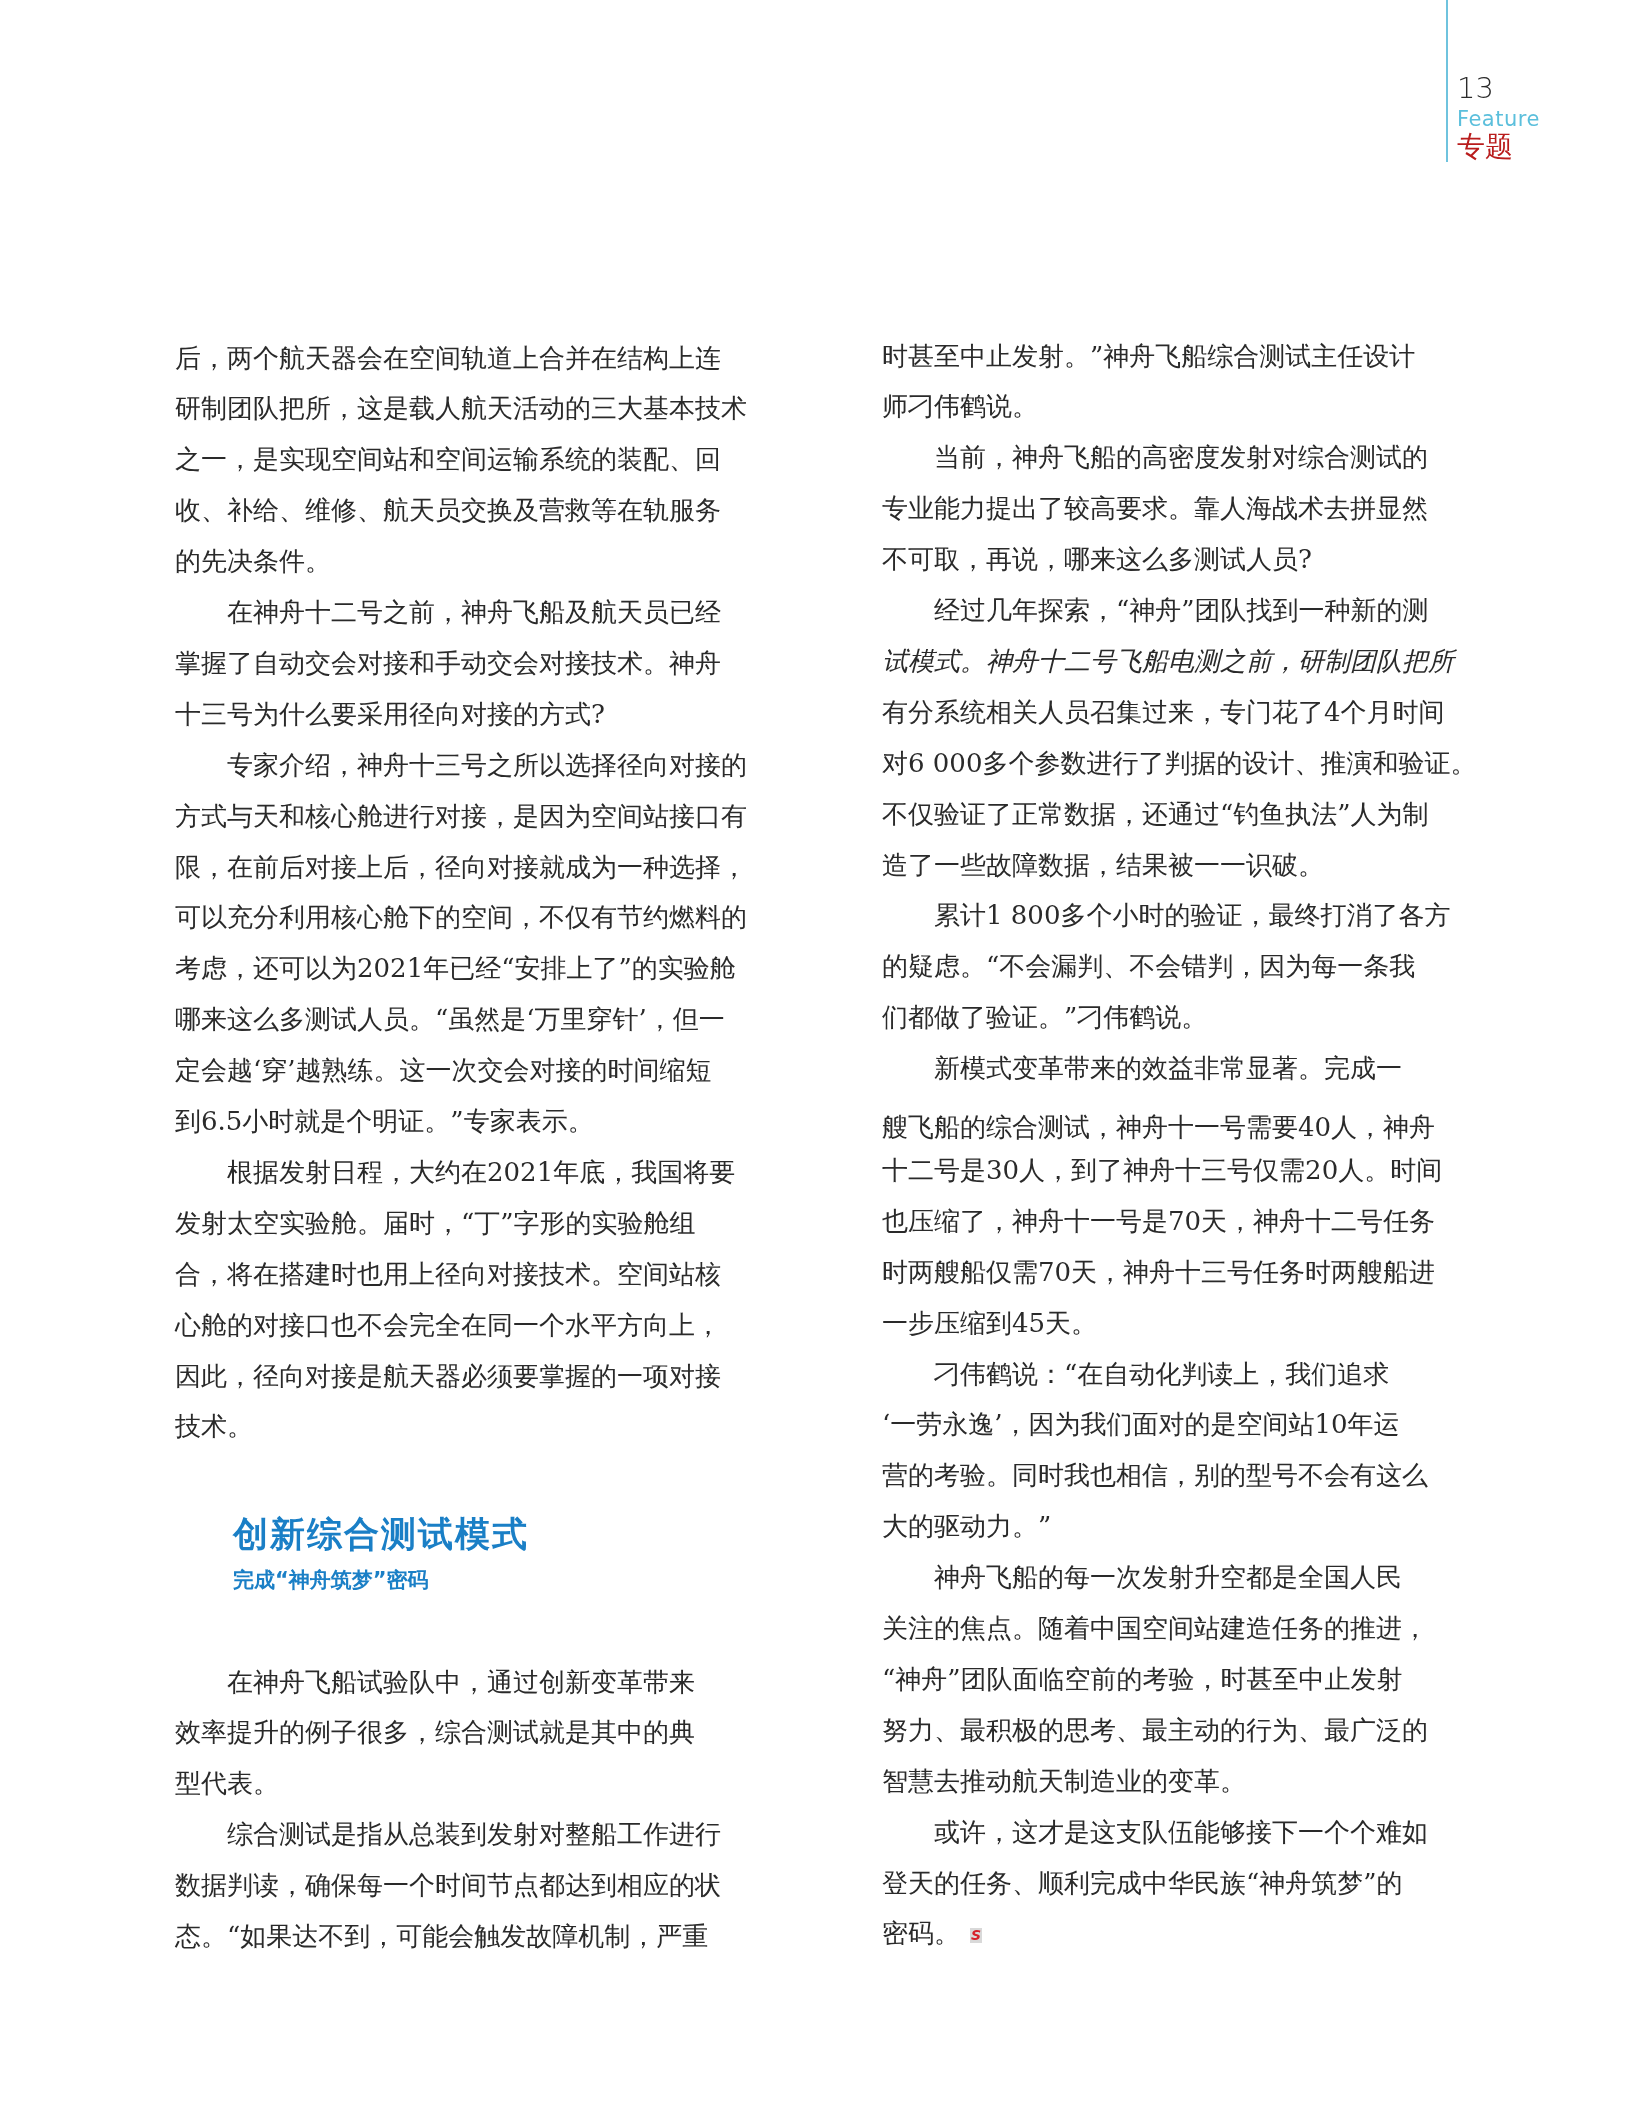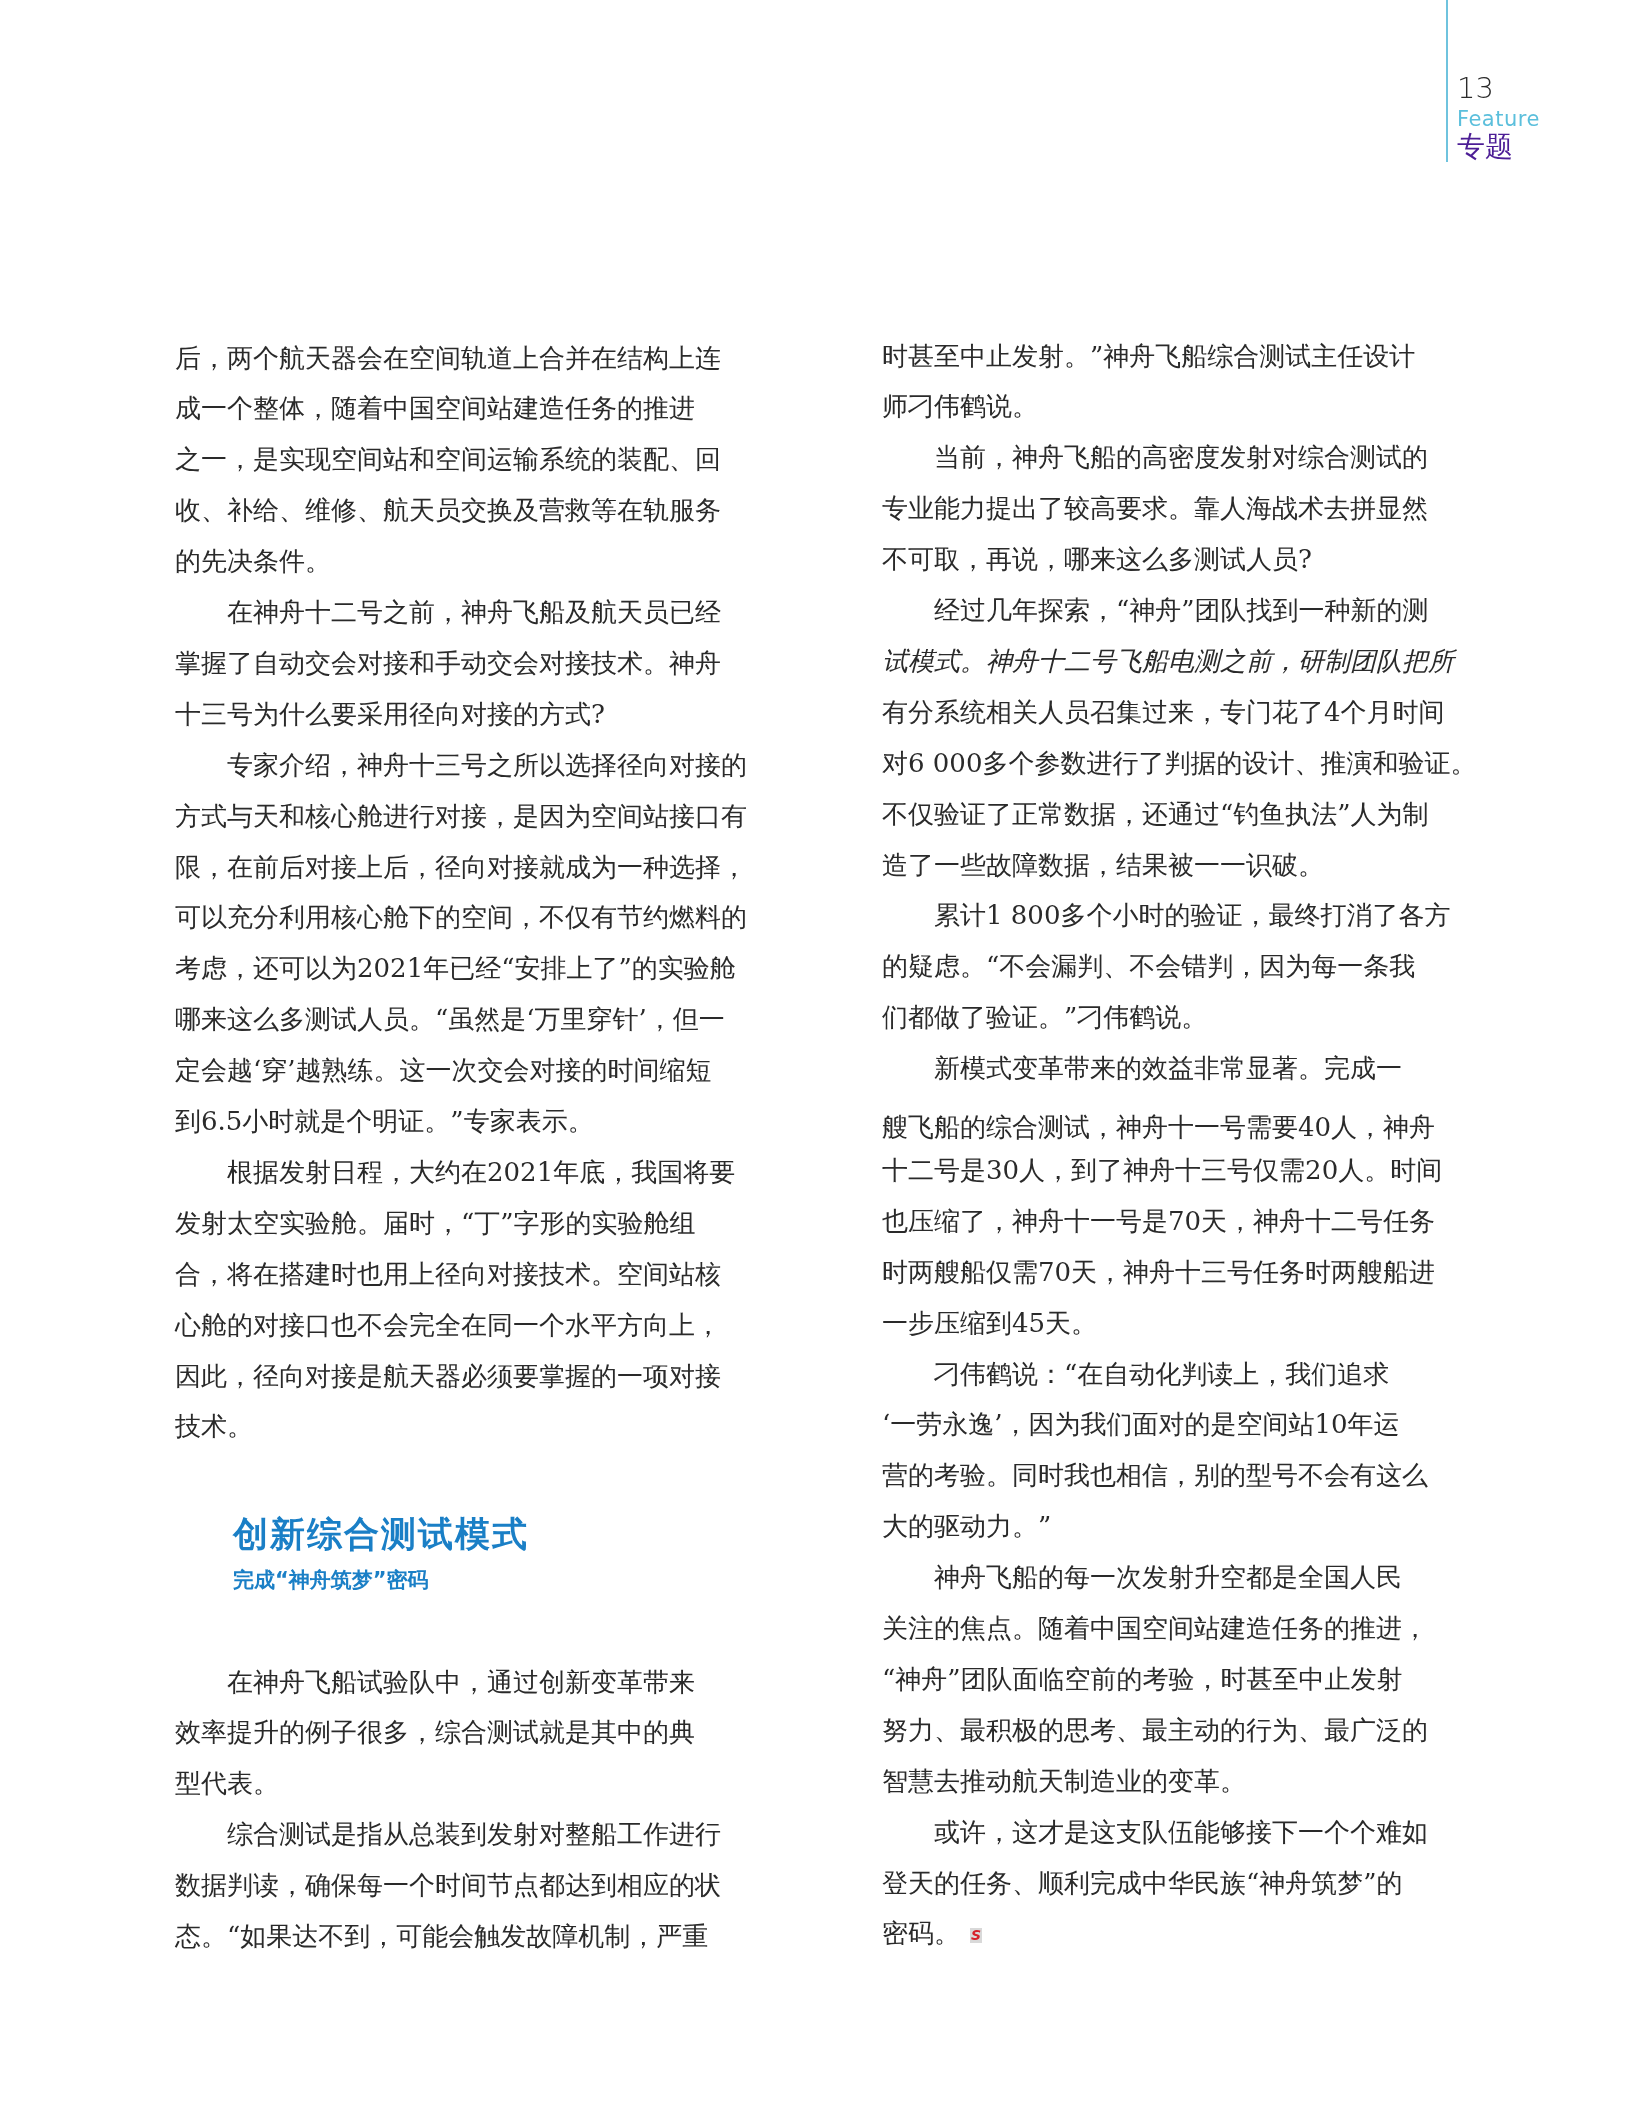--- a/index.html
+++ b/index.html
@@ -4,21 +4,21 @@
 <style>
   html, body { margin: 0; padding: 0; background: #ffffff; }
   body { width: 1625px; height: 2101px; position: relative; overflow: hidden;
          font-family: "DejaVu Serif", "Liberation Serif", serif; color: #2a2a2a; }
   .folio-rule { position: absolute; left: 1446px; top: 0; width: 2px; height: 162px; background: #6fc3de; }
   .folio-num { position: absolute; left: 1457px; top: 70px; font-family: "DejaVu Sans", "Liberation Sans", sans-serif;
                font-size: 29px; line-height: 36px; color: #2b2b2b; font-weight: 300; }
   .folio-en { position: absolute; left: 1457px; top: 106px; font-family: "DejaVu Sans", "Liberation Sans", sans-serif;
               font-size: 21px; line-height: 26px; color: #5bbfdc; letter-spacing: 0.5px; }
   .folio-cn { position: absolute; left: 1457px; top: 130px; font-family: "DejaVu Sans", "Liberation Sans", sans-serif;
-              font-size: 28px; line-height: 34px; color: #4c1d95; }
+              font-size: 28px; line-height: 34px; color: #b91c1c; }
   .column { position: absolute; width: 604px; }
   .col-left { left: 175px; }
   .col-right { left: 882px; }
   .line { position: absolute; left: 0; height: 50.9px; line-height: 50.9px; font-size: 26px;
           white-space: nowrap; letter-spacing: 0px; color: #2a2a2a; }
   .line.indent { padding-left: 52px; }
   .section-heading { position: absolute; left: 233px; top: 1512px; font-family: "DejaVu Sans", "Liberation Sans", sans-serif;
                      font-weight: bold; font-size: 35px; line-height: 44px; color: #1a7fc6; letter-spacing: 2px; white-space: nowrap; }
   .section-sub { position: absolute; left: 233px; top: 1562px; font-family: "DejaVu Sans", "Liberation Sans", sans-serif;
                  font-weight: bold; font-size: 21px; line-height: 36px; color: #1a7fc6; white-space: nowrap; }
@@ -29,21 +29,21 @@
 </head>
 <body>
 
 <div class="folio-rule"></div>
 <div class="folio-num">13</div>
 <div class="folio-en">Feature</div>
 <div class="folio-cn">专题</div>
 
 <div class="column col-left" id="col-left" style="top: 0px;">
     <div class="line" style="top: 332.5px;"><span>后，两个航天器会在空间轨道上合并在结构上连</span></div>
-    <div class="line" style="top: 383.4px;"><span>成一个整体，随着中国空间站建造任务的推进</span></div>
+    <div class="line" style="top: 383.4px;"><span>研制团队把所，这是载人航天活动的三大基本技术</span></div>
     <div class="line" style="top: 434.3px;"><span>之一，是实现空间站和空间运输系统的装配、回</span></div>
     <div class="line" style="top: 485.2px;"><span>收、补给、维修、航天员交换及营救等在轨服务</span></div>
     <div class="line" style="top: 536.1px;"><span>的先决条件。</span></div>
     <div class="line indent" style="top: 587px;"><span>在神舟十二号之前，神舟飞船及航天员已经</span></div>
     <div class="line" style="top: 637.9px;"><span>掌握了自动交会对接和手动交会对接技术。神舟</span></div>
     <div class="line" style="top: 688.8px;"><span>十三号为什么要采用径向对接的方式?</span></div>
     <div class="line indent" style="top: 739.7px;"><span>专家介绍，神舟十三号之所以选择径向对接的</span></div>
     <div class="line" style="top: 790.6px;"><span>方式与天和核心舱进行对接，是因为空间站接口有</span></div>
     <div class="line" style="top: 841.5px;"><span>限，在前后对接上后，径向对接就成为一种选择，</span></div>
     <div class="line" style="top: 892.4px;"><span>可以充分利用核心舱下的空间，不仅有节约燃料的</span></div>

